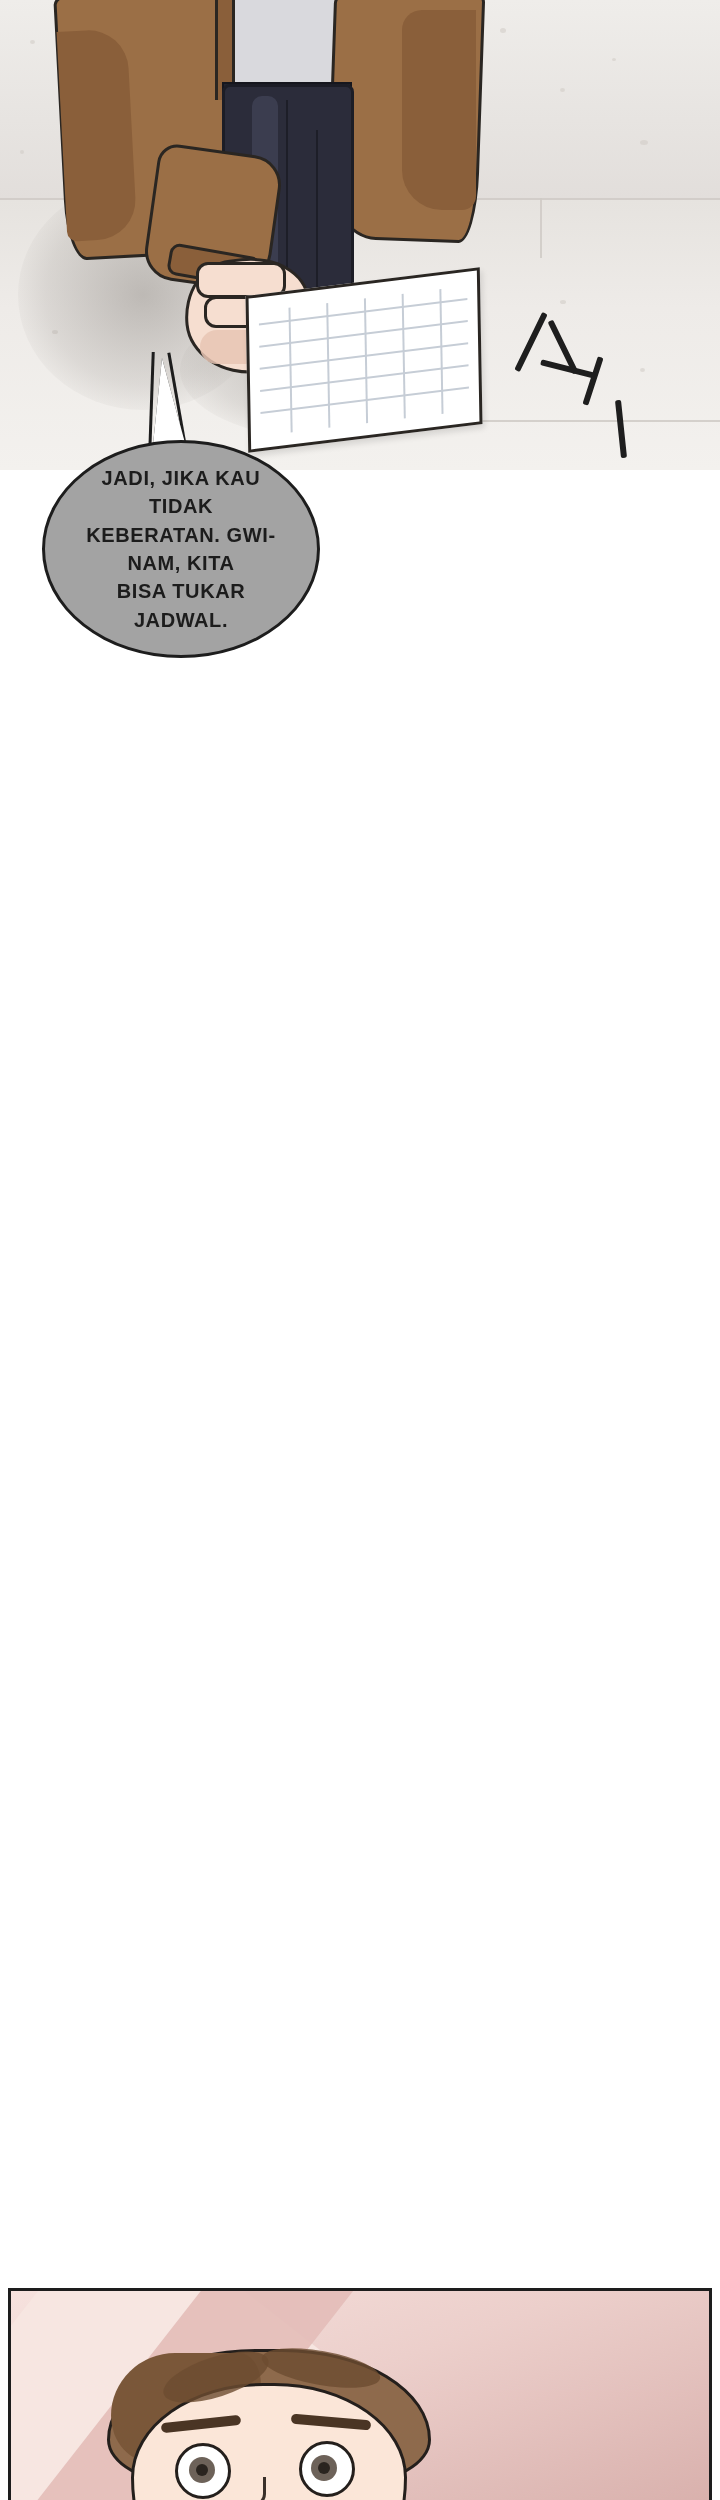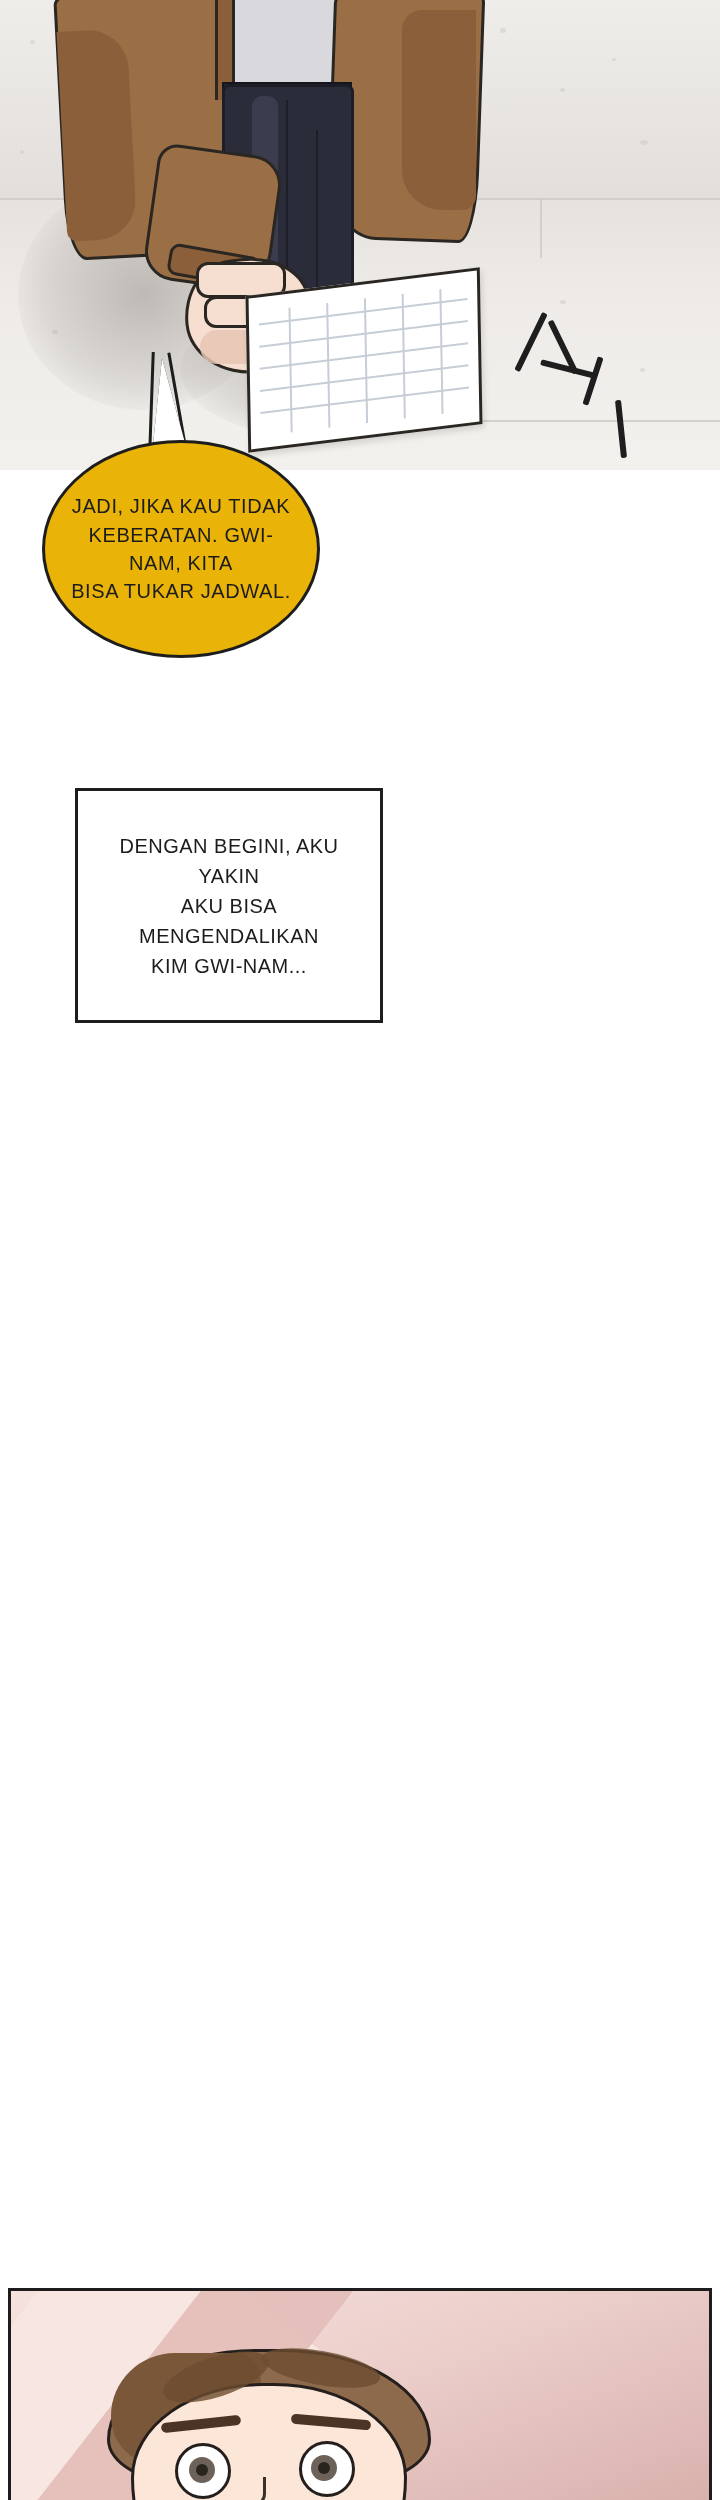--- a/index.html
+++ b/index.html
@@ -217,29 +217,30 @@
     position: absolute;
     background: #1e1e1e;
     border-radius: 2px;
   }
 
   
   .bubble {
     position: absolute;
     left: 42px; top: 440px;
     width: 278px; height: 218px;
-    background: #eab308;
+    background: #a3a3a3;
     border: 3px solid #1d1d1d;
     border-radius: 50%;
     display: flex;
     align-items: center;
     justify-content: center;
     text-align: center;
     box-sizing: border-box;
     padding: 0 26px;
+    font-weight: bold;
   }
   .bubble-text {
     font-size: 20px;
     line-height: 1.42;
     letter-spacing: .6px;
     color: #1c1c1c;
     white-space: pre-line;
   }
   .bubble-tail {
     position: absolute;
@@ -462,25 +463,20 @@
 
   <div class="bubble-tail-outline"></div>
   <div class="bubble-tail-outline2"></div>
   <div class="bubble-tail"></div>
   <div class="bubble">
     <div class="bubble-text">JADI, JIKA KAU TIDAK
 KEBERATAN. GWI-NAM, KITA
 BISA TUKAR JADWAL.</div>
   </div>
 
-  <div class="narration">
-    <div class="narration-text">DENGAN BEGINI, AKU YAKIN
-AKU BISA MENGENDALIKAN
-KIM GWI-NAM...</div>
-  </div>
 
   <div class="gutter"></div>
 
   <div class="panel-bottom">
     <div class="bg-warm"></div>
     <div class="bg-diag"></div>
     <div class="bg-diag2"></div>
 
     <div class="hair"></div>
     <div class="hair-dark"></div>

